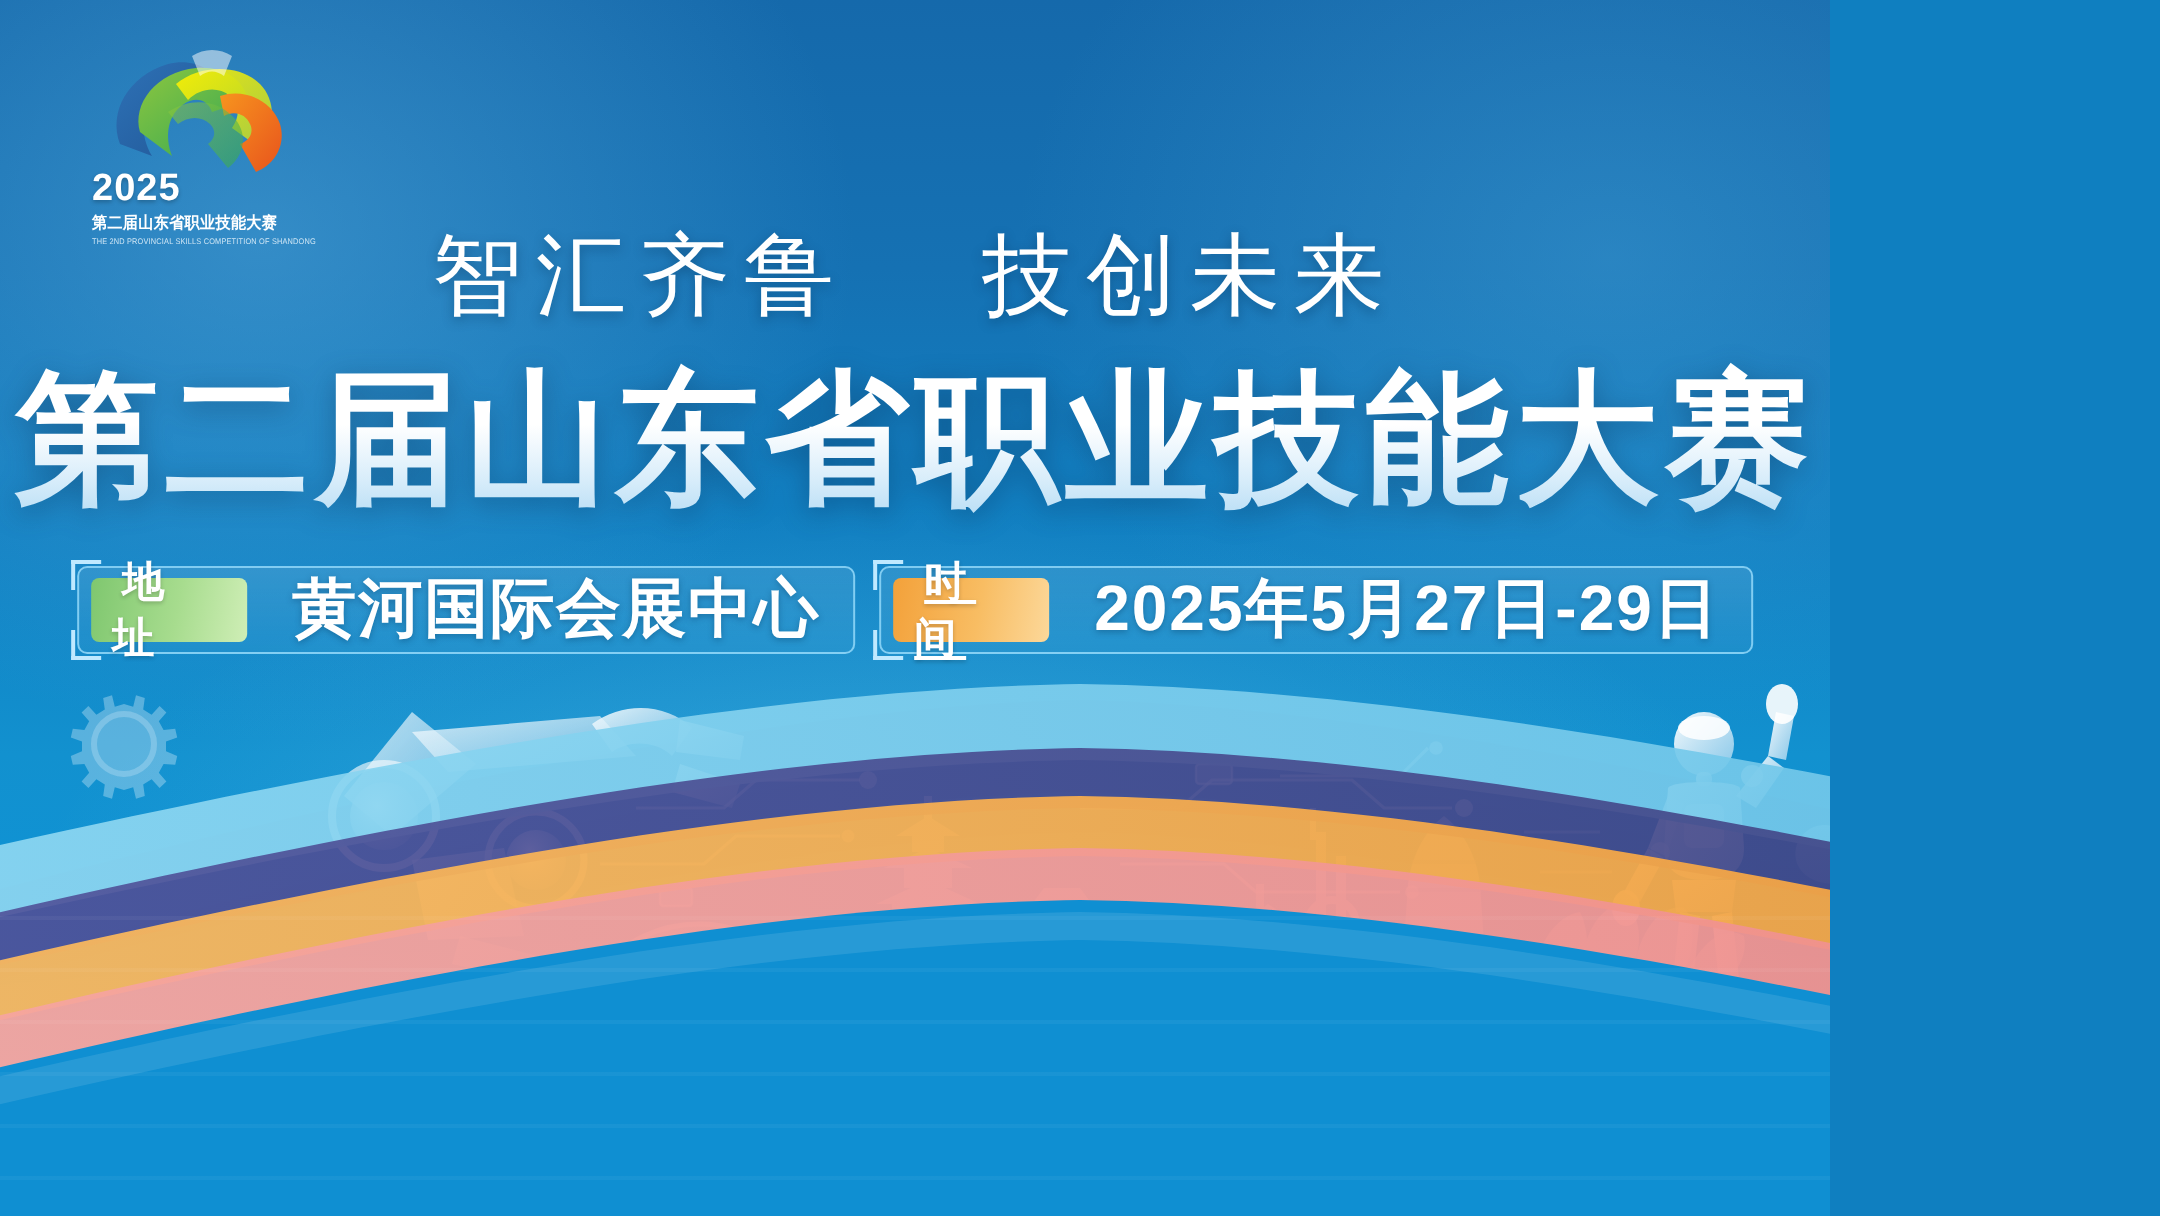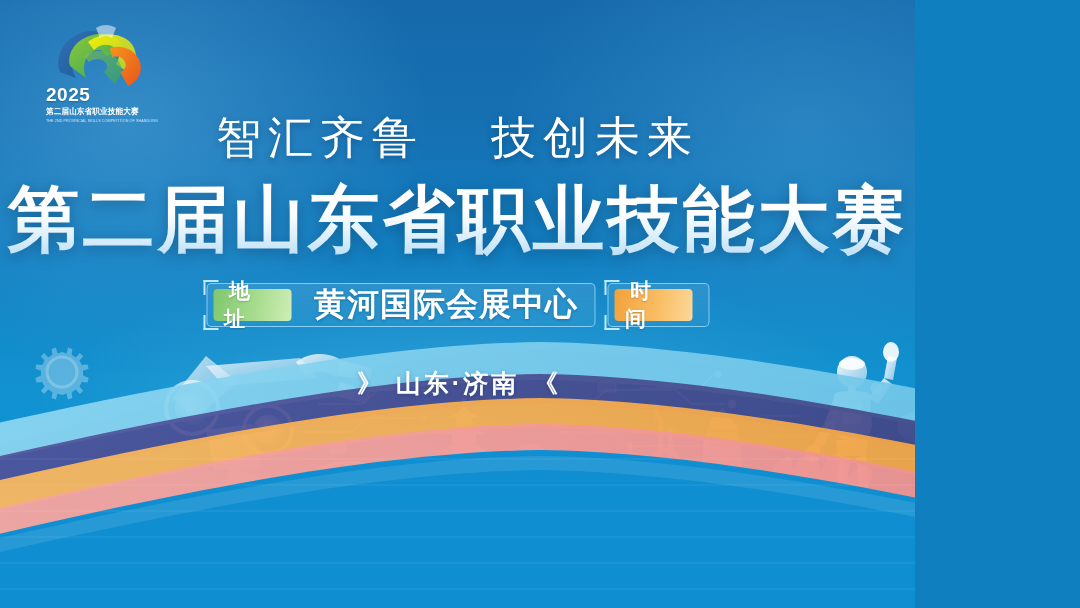--- a/index.html
+++ b/index.html
@@ -104,21 +104,21 @@
 
   .pill{
     display:flex;align-items:center;justify-content:center;
     min-width:78px;height:32px;padding:0 11px;
     border-radius:4px;
     font-size:21px;font-weight:bold;color:#ffffff;
     letter-spacing:5px;text-indent:5px;
     text-shadow:0 1px 2px rgba(0,0,0,.2);
   }
   .pill.green{background:linear-gradient(100deg,#7fc76f 0%,#a7dc8e 55%,#cfeeb6 100%);}
-  .pill.orange{background:linear-gradient(100deg,#f3a13a 0%,#f8bd63 55%,#fcd89a 100%);}
+  .pill.orange{background:linear-gradient(100deg,#f3a13a 0%,#f8bd63 55%,#fcd89a 100%);text-decoration:underline;}
 
   .infoval{
     margin-left:23px;
     font-size:32px;font-weight:bold;color:#ffffff;
     letter-spacing:1px;white-space:nowrap;
     text-shadow:0 1px 3px rgba(6,48,86,.35);
   }
 
   .city{
     position:absolute;left:0;right:0;top:367px;
@@ -410,22 +410,18 @@
 
   <h1 class="title">第二届山东省职业技能大赛</h1>
 
   <div class="infobar">
     <div class="infobox">
       <span class="pill green">地 址</span>
       <span class="infoval">黄河国际会展中心</span>
     </div>
     <div class="infobox">
       <span class="pill orange">时 间</span>
+      <span class="infoval">2025年5月27日-29日</span>
     </div>
   </div>
 
-  <div class="city">
-    <span class="chev">》</span>
-    <span>山东·济南</span>
-    <span class="chev">《</span>
-  </div>
 
 </div>
 
 </body></html>

